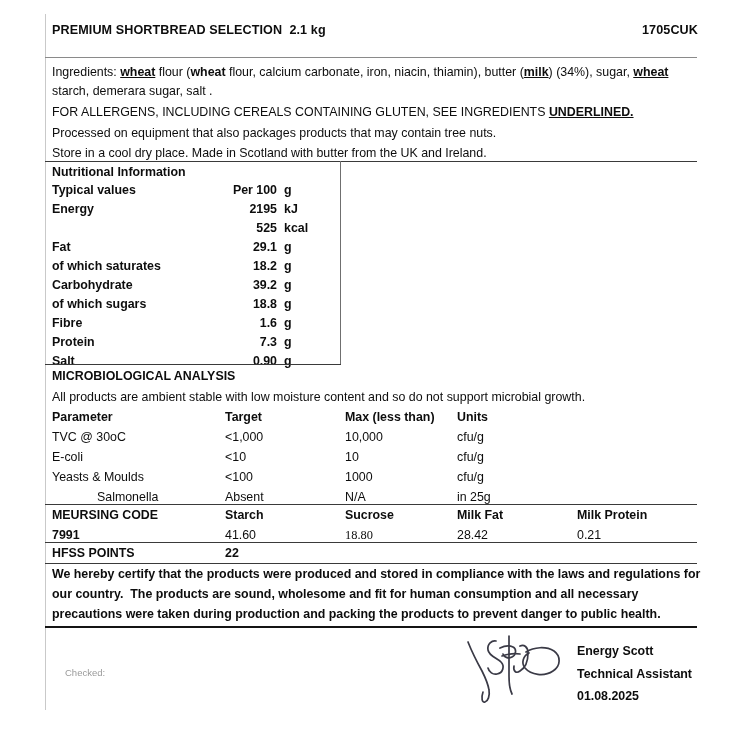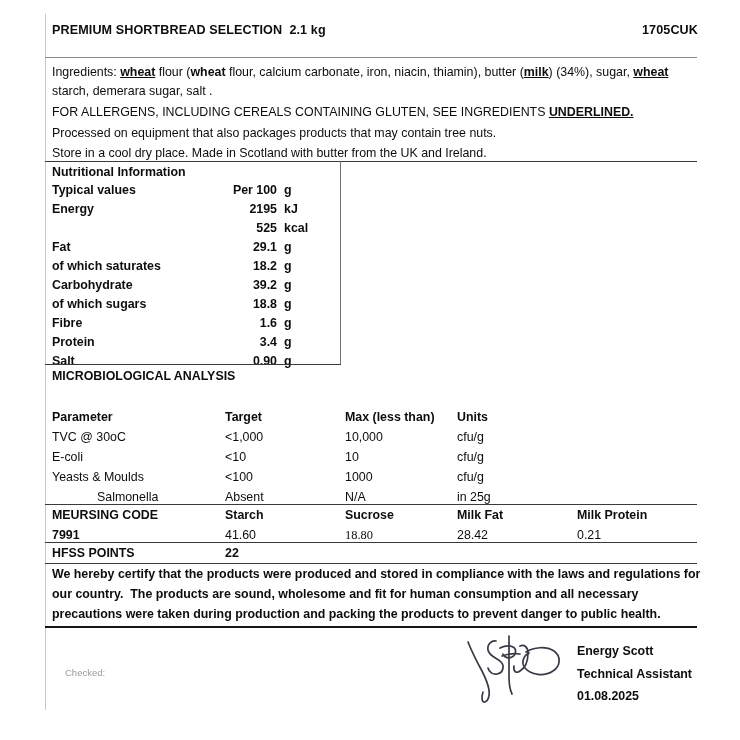--- a/index.html
+++ b/index.html
@@ -115,32 +115,33 @@
       <div class="t b" style="left: 52px; top: 279px;">Carbohydrate</div>
       <div class="t b num" style="left: 215px; top: 279px; width: 62px;">39.2</div>
       <div class="t b" style="left: 284px; top: 279px;">g</div>
       <div class="t b" style="left: 52px; top: 298px;">of which sugars</div>
       <div class="t b num" style="left: 215px; top: 298px; width: 62px;">18.8</div>
       <div class="t b" style="left: 284px; top: 298px;">g</div>
       <div class="t b" style="left: 52px; top: 317px;">Fibre</div>
       <div class="t b num" style="left: 215px; top: 317px; width: 62px;">1.6</div>
       <div class="t b" style="left: 284px; top: 317px;">g</div>
       <div class="t b" style="left: 52px; top: 336px;">Protein</div>
-      <div class="t b num" style="left: 215px; top: 336px; width: 62px;">3.4</div>
+      <div class="t b num" style="left: 215px; top: 336px; width: 62px;">7.3</div>
       <div class="t b" style="left: 284px; top: 336px;">g</div>
       <div class="t b" style="left: 52px; top: 355px;">Salt</div>
       <div class="t b num" style="left: 215px; top: 355px; width: 62px;">0.90</div>
       <div class="t b" style="left: 284px; top: 355px;">g</div>
     </div>
 
   <div style="position:absolute; left:340px; top:161px; width:1px; height:204px; background:#6f6f6f;"></div>
 
   <div class="hr med narrow" style="top:364px;"></div>
 
   <div class="t b" style="left:52px; top:370px;">MICROBIOLOGICAL ANALYSIS</div>
+  <div class="t" style="left:52px; top:391px;">All products are ambient stable with low moisture content and so do not support microbial growth.</div>
 
   <div class="t b" style="left:52px;  top:411px;">Parameter</div>
   <div class="t b" style="left:225px; top:411px;">Target</div>
   <div class="t b" style="left:345px; top:411px;">Max (less than)</div>
   <div class="t b" style="left:457px; top:411px;">Units</div>
 
   <div id="micro-rows">
       <div class="t" style="left: 52px; top: 431px;">TVC @ 30oC</div>
       <div class="t" style="left: 225px; top: 431px;">&lt;1,000</div>
       <div class="t" style="left: 345px; top: 431px;">10,000</div>

